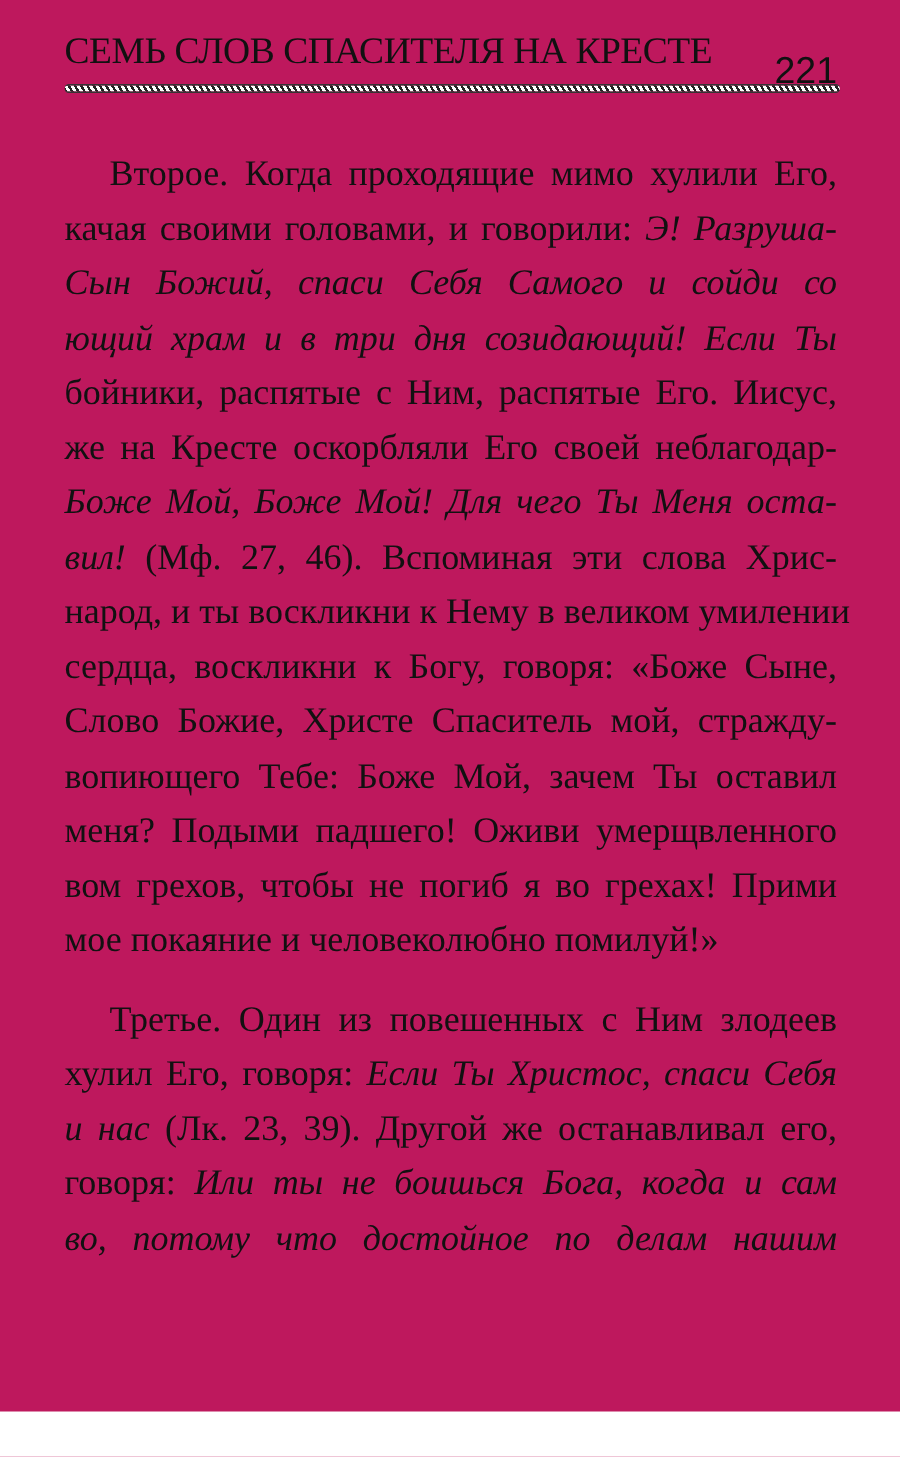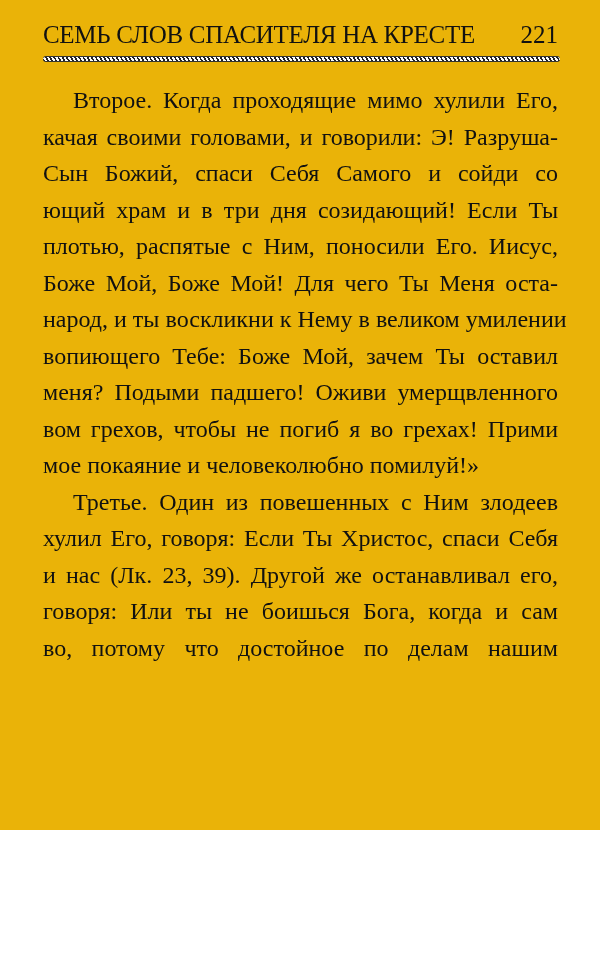--- a/index.html
+++ b/index.html
@@ -1,46 +1,50 @@
 <!DOCTYPE html>
 <html><head>
 <meta charset="utf-8">
 <style>
   html, body { margin: 0; padding: 0; background: #ffffff; }
   body { width: 600px; height: 971px; position: relative; overflow: hidden; color: #111; }
-  .page { position: absolute; left: 0; top: 0; width: 600px; height: 830px; background: #eab308; }
+  .page { position: absolute; left: 0; top: 0; width: 600px; height: 941px; background: #be185d; }
   .header { position: absolute; left: 43px; top: 18px; width: 515px; height: 34px; }
   .running-title { position: absolute; left: 0; top: 0; font-family: "Liberation Serif", serif; font-size: 25px; letter-spacing: -0.3px; line-height: 34px; white-space: nowrap; }
-  .page-number { position: absolute; right: 0; top: 0; font-family: Liberation Serif, serif; font-size: 25px; line-height: 34px; }
+  .page-number { position: absolute; right: 0; top: 12px; font-family: Liberation Sans, sans-serif; font-size: 25px; line-height: 34px; }
   .rule { position: absolute; left: 43px; top: 56px; width: 517px; height: 6px;
     background-image: repeating-linear-gradient(60deg, #222 0 1.6px, #fff 1.6px 3.6px);
     border-top: 1px solid #333; border-bottom: 1px solid #333; border-radius: 3px; box-sizing: border-box; }
   .body { position: absolute; left: 43px; top: 82px; width: 515px; font-family: "Liberation Serif", serif; font-size: 24px; line-height: 36.5px; }
   .line { display: block; height: 36.5px; white-space: nowrap; text-align: justify; text-align-last: justify; overflow: visible; }
   .line.last { text-align-last: left; }
-  .indent { padding-left: 30px; }
-  .it { }
+  .indent { padding-left: 30px; margin-top: 16px; }
+  .it { font-style: italic; }
 </style>
 </head>
 <body>
 
 <div class="page">
   <div class="header">
     <span class="running-title">СЕМЬ СЛОВ СПАСИТЕЛЯ НА КРЕСТЕ</span>
     <span class="page-number">221</span>
   </div>
   <div class="rule"></div>
   <div class="body" id="body">
       <span class="line indent"><span>Второе. Когда проходящие мимо хулили Его,</span></span>
       <span class="line"><span>качая своими головами, и говорили: </span><span class="it">Э! Разруша-</span></span>
       <span class="line"><span class="it">Сын Божий, спаси Себя Самого и сойди со</span></span>
       <span class="line"><span class="it">ющий храм и в три дня созидающий! Если Ты</span></span>
-      <span class="line"><span>плотью, распятые с Ним, поносили Его. Иисус,</span></span>
+      <span class="line"><span>бойники, распятые с Ним, распятые Его. Иисус,</span></span>
+      <span class="line"><span>же на Кресте оскорбляли Его своей неблагодар-</span></span>
       <span class="line"><span class="it">Боже Мой, Боже Мой! Для чего Ты Меня оста-</span></span>
+      <span class="line"><span class="it">вил!</span><span> (Мф. 27, 46). Вспоминая эти слова Хрис-</span></span>
       <span class="line"><span>народ, и ты воскликни к Нему в великом умилении</span></span>
+      <span class="line"><span>сердца, воскликни к Богу, говоря: «Боже Сыне,</span></span>
+      <span class="line"><span>Слово Божие, Христе Спаситель мой, стражду-</span></span>
       <span class="line"><span>вопиющего Тебе: Боже Мой, зачем Ты оставил</span></span>
       <span class="line"><span>меня? Подыми падшего! Оживи умерщвленного</span></span>
       <span class="line"><span>вом грехов, чтобы не погиб я во грехах! Прими</span></span>
       <span class="line last"><span>мое покаяние и человеколюбно помилуй!»</span></span>
       <span class="line indent"><span>Третье. Один из повешенных с Ним злодеев</span></span>
       <span class="line"><span>хулил Его, говоря: </span><span class="it">Если Ты Христос, спаси Себя</span></span>
       <span class="line"><span class="it">и нас</span><span> (Лк. 23, 39). Другой же останавливал его,</span></span>
       <span class="line"><span>говоря: </span><span class="it">Или ты не боишься Бога, когда и сам</span></span>
       <span class="line"><span class="it">во, потому что достойное по делам нашим</span></span>
     </div>

